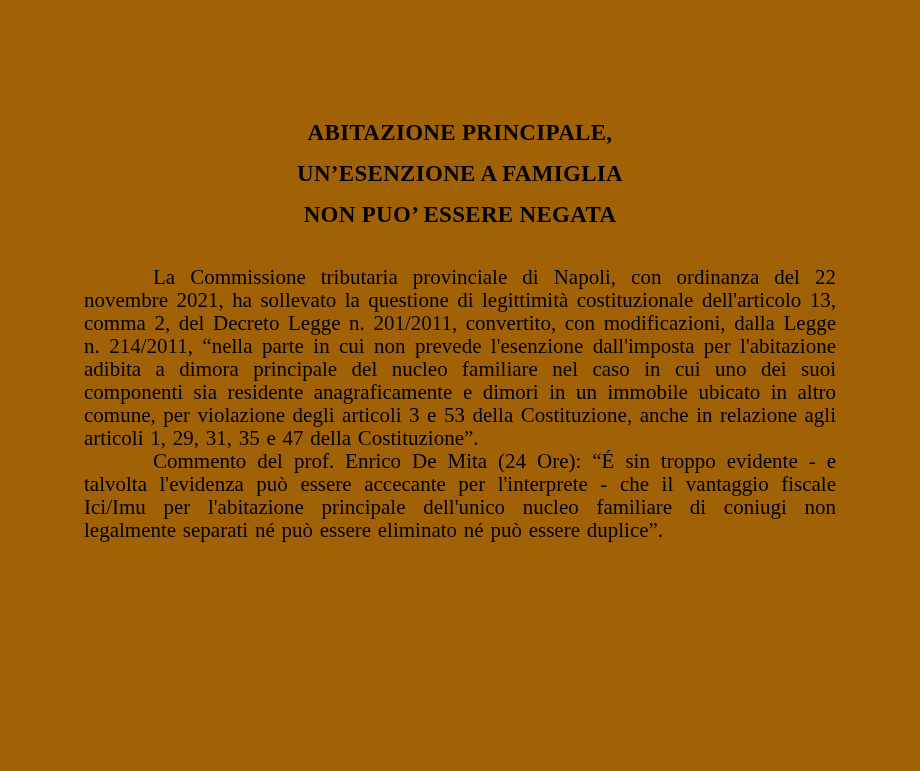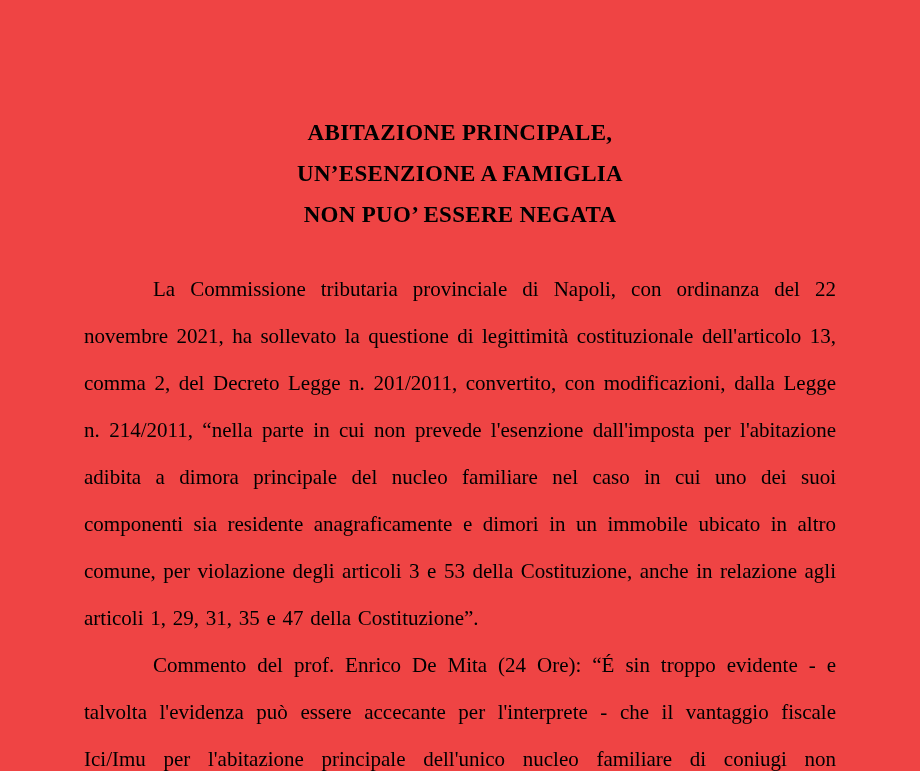--- a/index.html
+++ b/index.html
@@ -4,21 +4,21 @@
 <style>
   html, body {
     margin: 0;
     padding: 0;
     background: #ffffff;
   }
   .page {
     position: relative;
     width: 920px;
     height: 771px;
-    background: #ef4444;
+    background: #a16207;
     overflow: hidden;
     font-family: "Liberation Serif", "DejaVu Serif", serif;
     color: #000000;
     box-sizing: border-box;
     padding: 112px 84px 0 84px;
   }
   .doc-title {
     text-align: center;
     font-weight: bold;
     font-size: 23px;
@@ -28,21 +28,21 @@
   .doc-title .title-line {
     display: block;
     white-space: nowrap;
   }
   .doc-body {
     margin-top: 31px;
   }
   .doc-body p {
     margin: 0;
     font-size: 21px;
-    line-height: 47px;
+    line-height: 23px;
     text-align: justify;
     text-indent: 69px;
     word-spacing: 1.5px;
   }
 </style>
 </head>
 <body>
 
 <div class="page">
 

